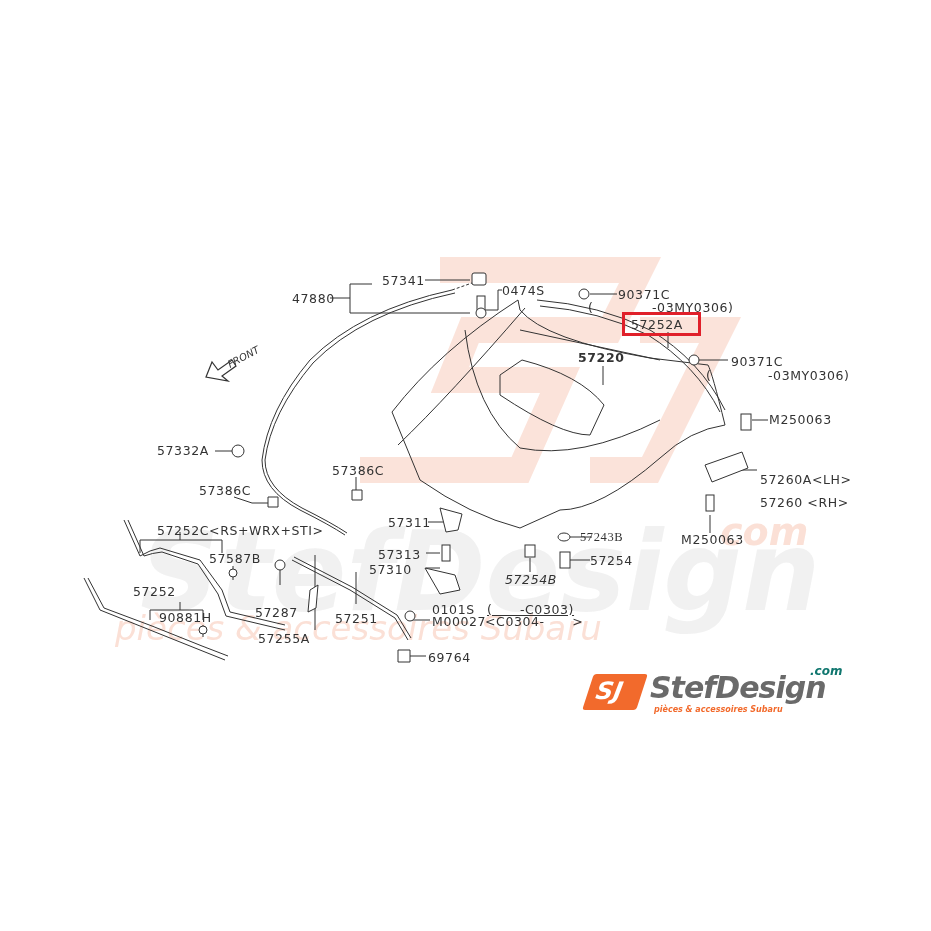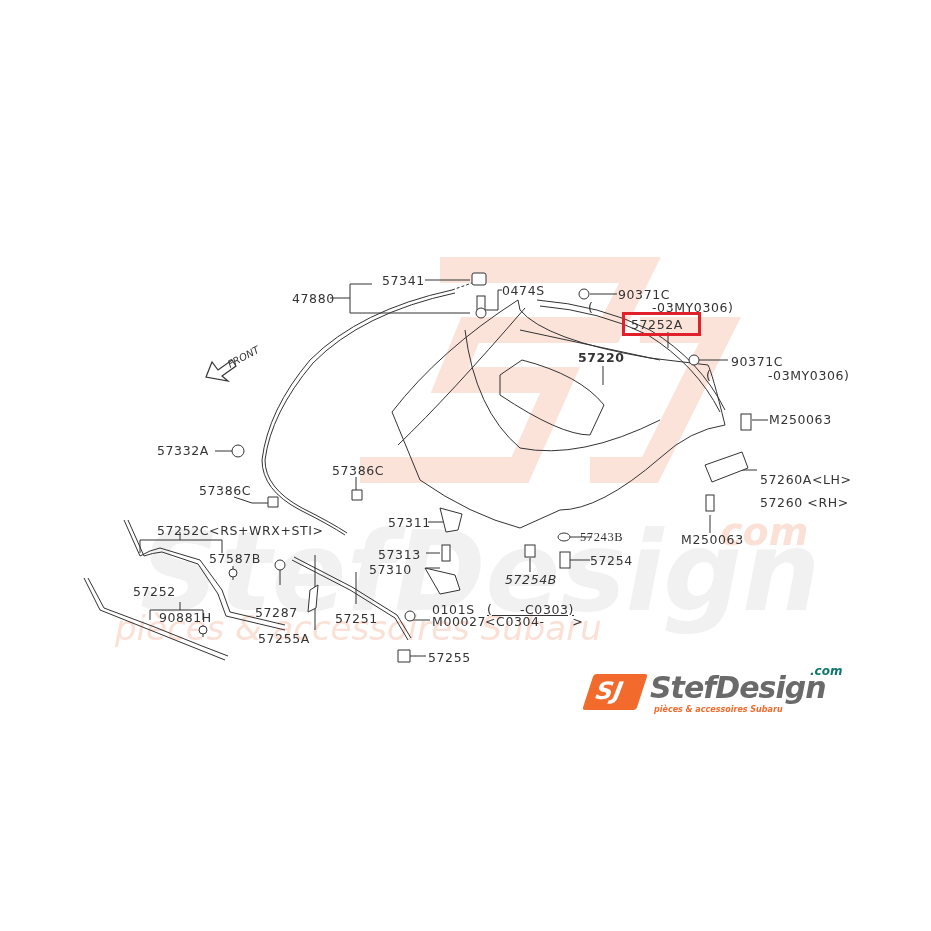--- a/index.html
+++ b/index.html
@@ -150,21 +150,21 @@
 <div class="lbl" style="left:378px;top:548px;">57313</div>
 <div class="lbl" style="left:369px;top:563px;">57310</div>
 <div class="lbl" style="left:133px;top:585px;">57252</div>
 <div class="lbl" style="left:159px;top:611px;">90881H</div>
 <div class="lbl" style="left:335px;top:612px;">57251</div>
 <div class="lbl" style="left:258px;top:632px;">57255A</div>
 <div class="lbl" style="left:432px;top:603px;">0101S</div>
 <div class="lbl" style="left:487px;top:603px;text-decoration:underline;">(      -C0303)</div>
 <div class="lbl" style="left:432px;top:615px;">M00027</div>
 <div class="lbl" style="left:485px;top:615px;">&lt;C0304-      &gt;</div>
-<div class="lbl" style="left:428px;top:651px;">57255</div>
+<div class="lbl" style="left:428px;top:651px;">69764</div>
 
 <div class="logo">
   <div class="logo-badge">
       <span>SJ</span>
     </div>
   <div class="logo-name">StefDesign</div>
   <div class="logo-com">.com</div>
   <div class="logo-tag">pièces &amp; accessoires Subaru</div>
 </div>
 

